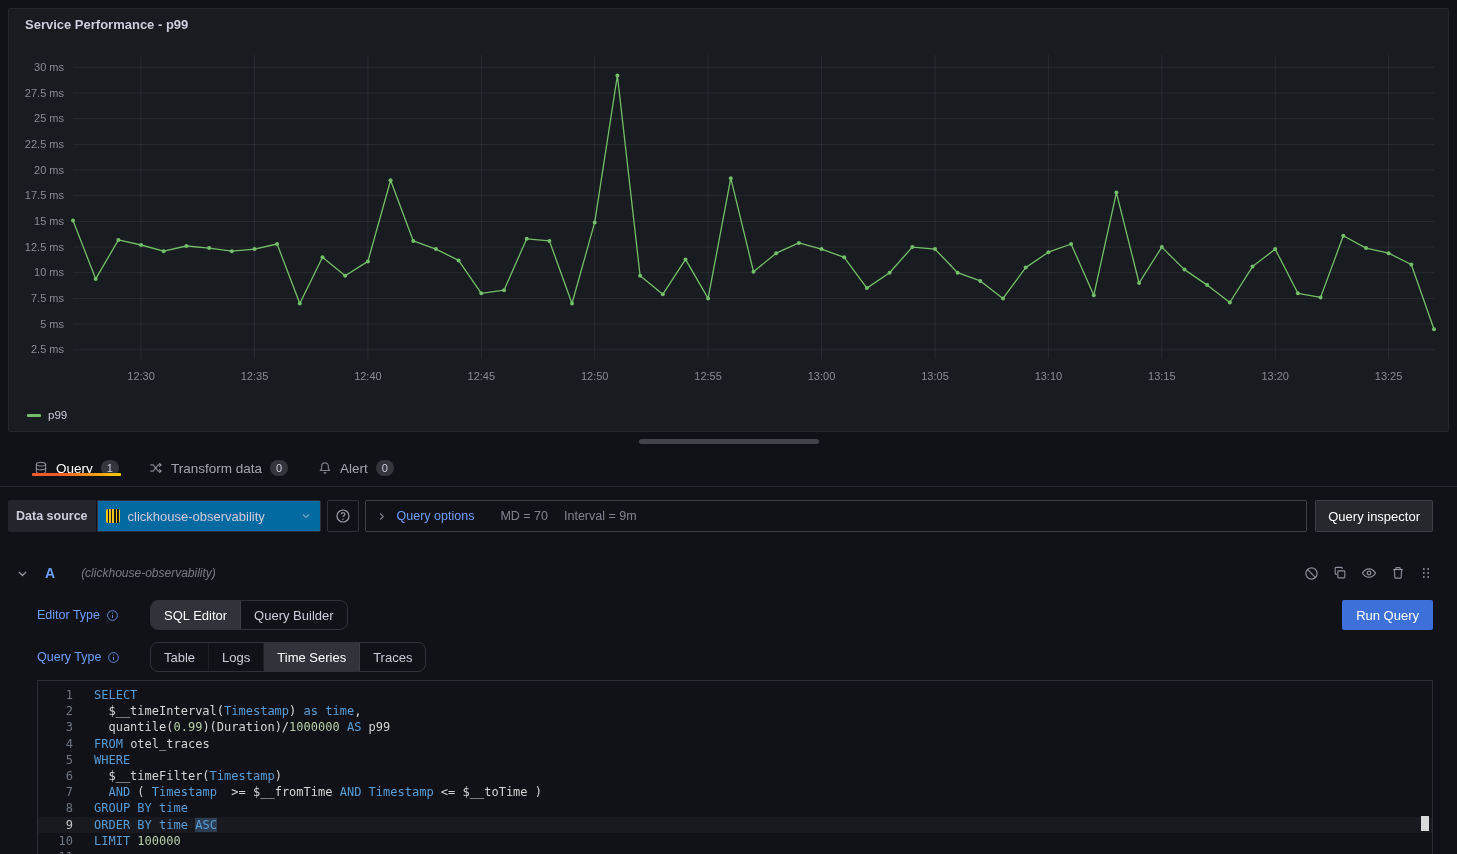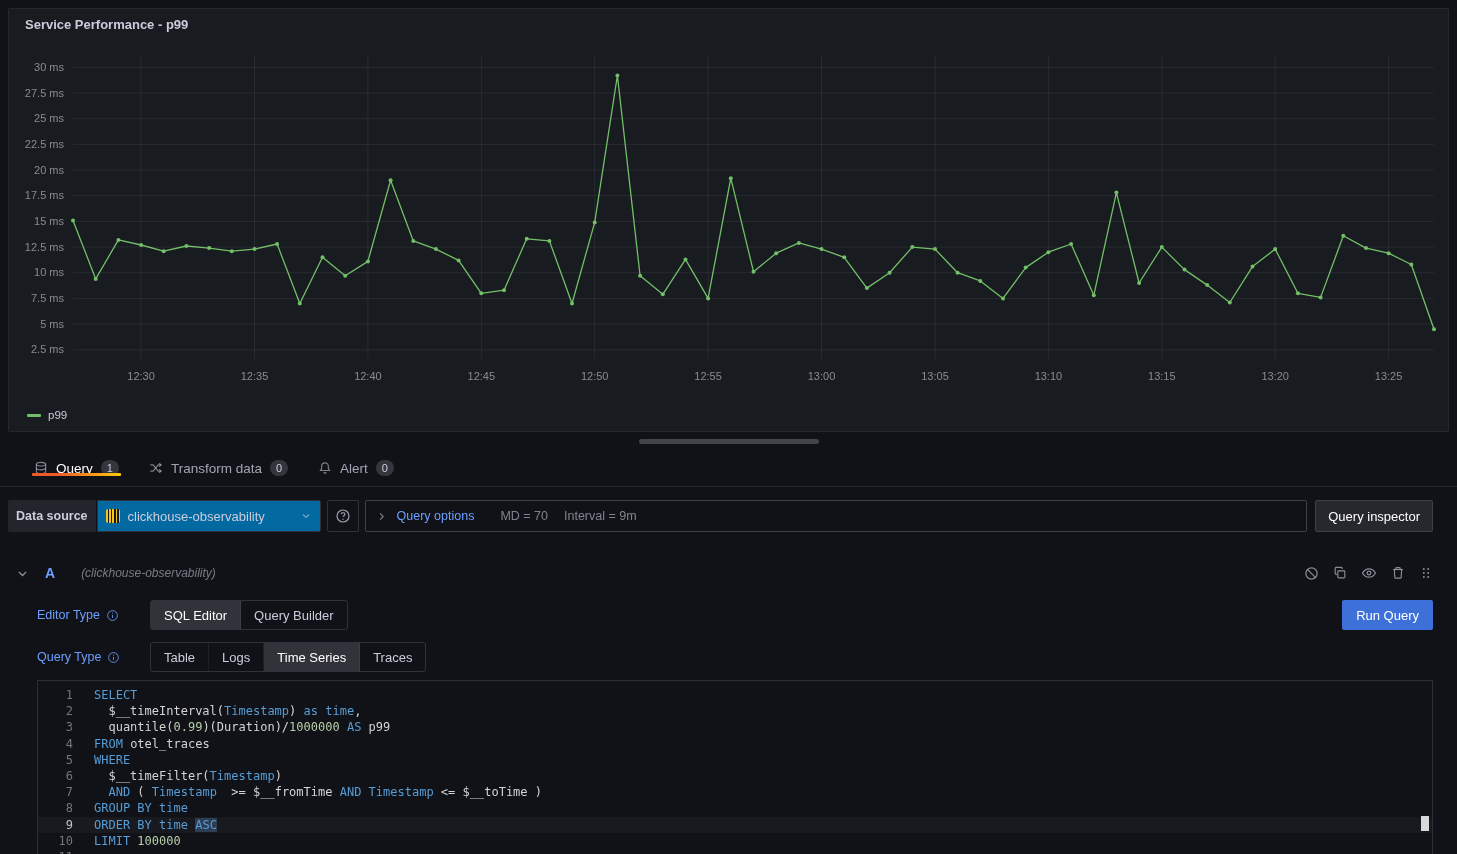--- a/index.html
+++ b/index.html
@@ -64,21 +64,21 @@
   .query-header { display:flex; align-items:center; margin:26px 24px 0 8px; height:30px; }
   .collapse-chev { color:rgba(204,204,220,0.7); display:flex; margin-left:8px; cursor:pointer; }
   .ref-id { color:#6e9fff; font-size:14px; font-weight:600; margin-left:16px; cursor:pointer; }
   .ds-hint { font-style:italic; font-size:12px; color:rgba(204,204,220,0.55); margin-left:26px; }
   .qh-spacer { flex:1; }
   .icon-btn { color:rgba(204,204,220,0.65); display:flex; margin-left:14px; cursor:pointer; background:none; border:none; padding:0; }
 
   .form-row { display:flex; align-items:center; margin:12px 24px 0 37px; height:30px; }
   .inline-label { width:113px; display:flex; align-items:center; gap:6px; font-size:12.5px; color:#6e9fff; }
   .inline-label .info { color:#6e9fff; opacity:0.85; display:flex; }
-  .seg-group { display:inline-flex; border:1px solid #2f3238; border-radius:3px; overflow:hidden; height:30px; }
+  .seg-group { display:inline-flex; border:1px solid #2f3238; border-radius:8px; overflow:hidden; height:30px; }
   .seg { display:flex; align-items:center; padding:0 13px; font-size:13px; color:#ccccdc; cursor:pointer;
          border-right:1px solid rgba(204,204,220,0.08); background:transparent; border-top:none; border-bottom:none; border-left:none; }
   .seg:last-child { border-right:none; }
   .seg.active { background:rgba(204,204,220,0.18); color:#ffffff; font-weight:500; }
   .row-spacer { flex:1; }
   .run-btn { height:30px; padding:0 14px; background:#3d71d9; border:none; border-radius:2px;
              color:#ffffff; font-size:13px; font-weight:500; cursor:pointer; }
 
   
   .code-editor { margin:8px 24px 0 37px; border:1px solid #2c2e35; background:#111217;

